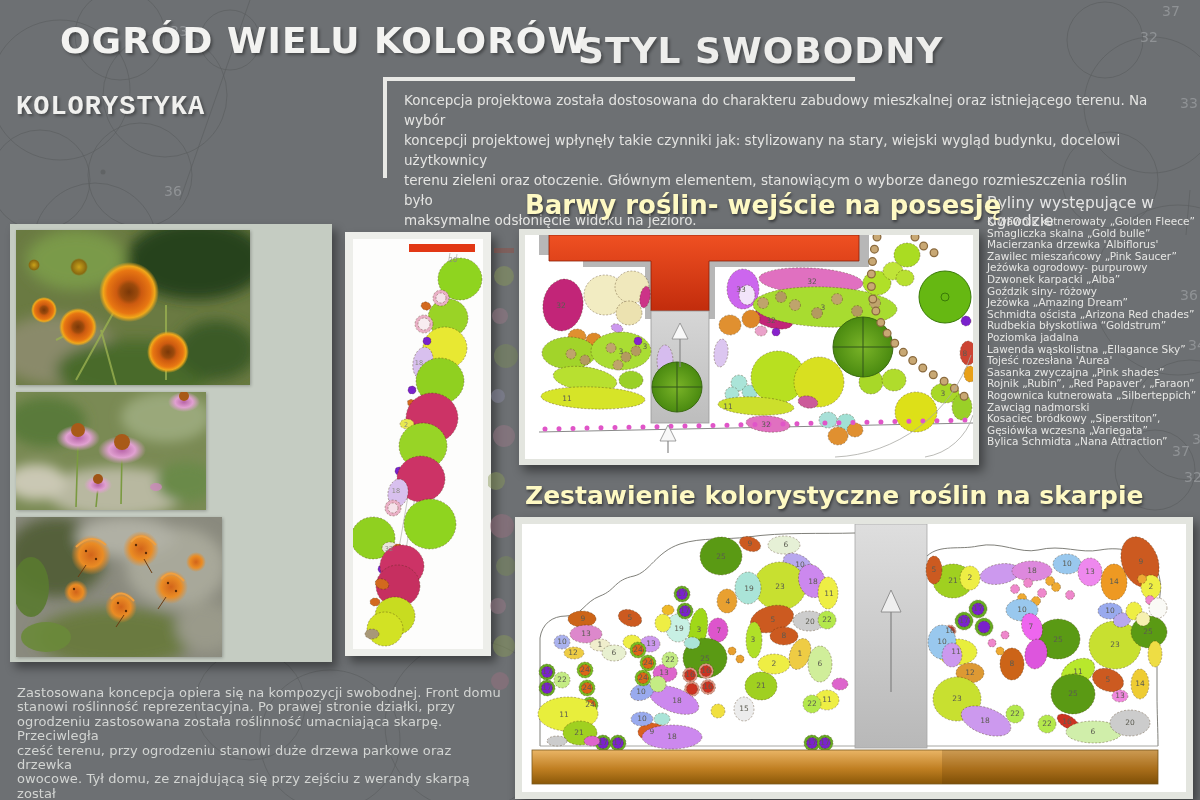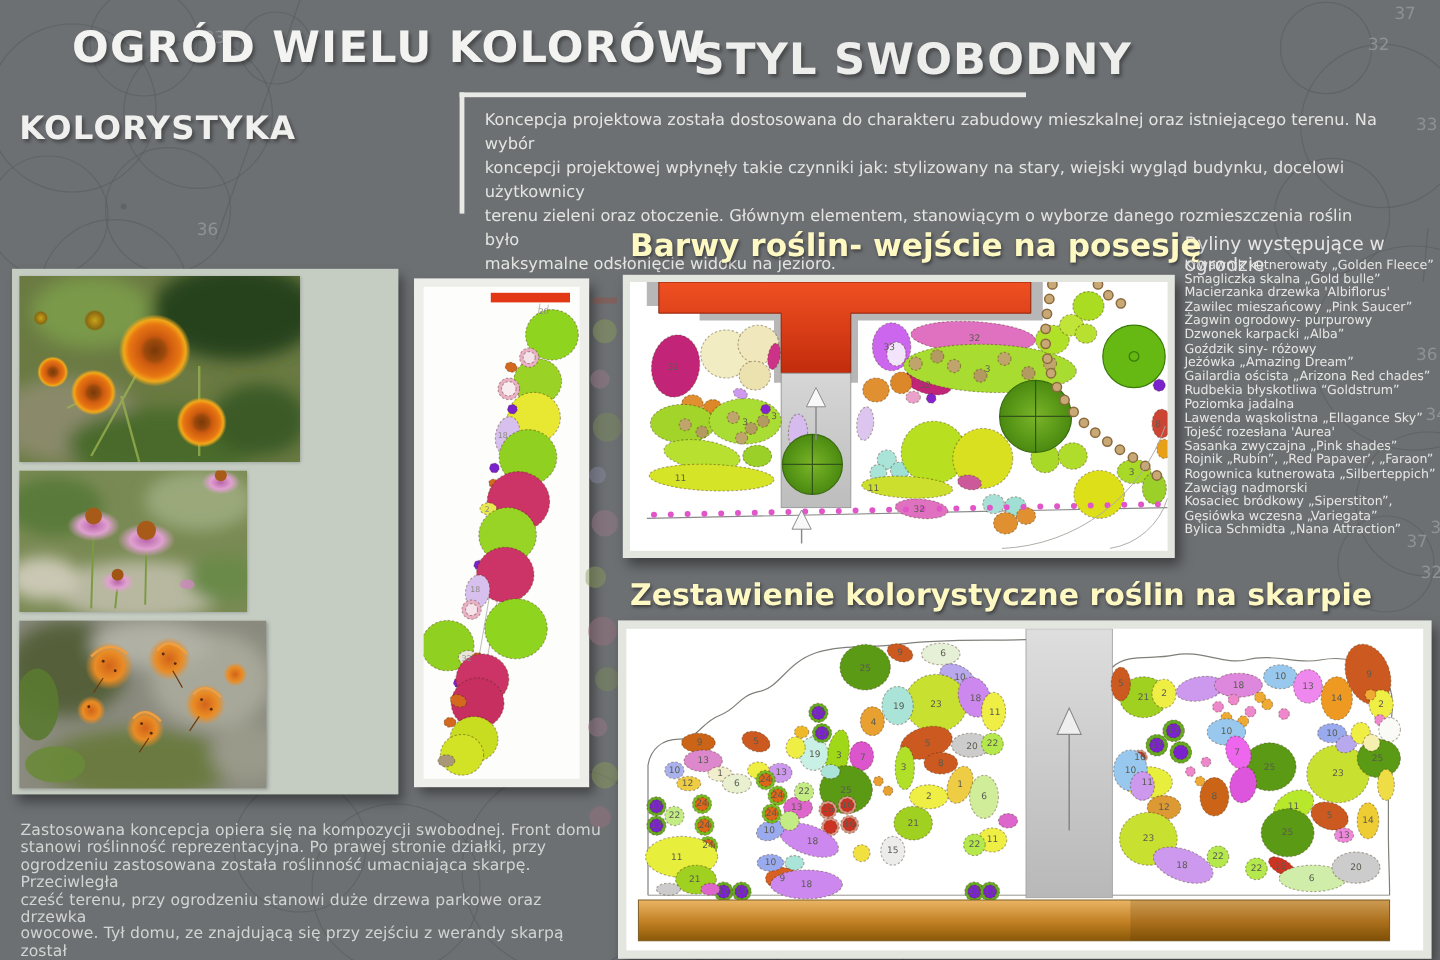--- a/index.html
+++ b/index.html
@@ -10,21 +10,21 @@
   }
   .abs{position:absolute;}
   
   #sketch{left:0;top:0;z-index:0;pointer-events:none;}
   #sketch circle,#sketch path,#sketch line{stroke:#5b5e60;fill:none;stroke-width:1;opacity:.65;}
   #sketch .dot{fill:#5b5e60;stroke:none;opacity:.7;}
   #sketch-nums text{fill:#95989b;font-size:14px;opacity:.85;}
   
   .main-title{left:16px;top:20px;font-size:36px;font-weight:bold;color:#f3f3f1;letter-spacing:1px;text-shadow:2px 2px 3px rgba(0,0,0,.35);z-index:2;margin-left:44px;}
   .style-title{left:578px;top:30px;font-size:36px;font-weight:bold;color:#eeeeec;letter-spacing:1px;text-shadow:2px 2px 3px rgba(0,0,0,.35);z-index:2;}
-  .sub-title{left:16px;top:92px;font-size:27px;font-weight:bold;color:#f0f0ee;letter-spacing:1px;text-shadow:2px 2px 3px rgba(0,0,0,.35);z-index:2;}
+  .sub-title{left:16px;top:92px;font-size:27px;font-weight:bold;color:#f0f0ee;letter-spacing:1px;text-shadow:2px 2px 3px rgba(0,0,0,.35);z-index:2;font-family:Liberation Mono, monospace;}
   
   .intro-top{left:383px;top:77px;width:472px;height:4px;background:#e9e9e6;z-index:2;}
   .intro-left{left:383px;top:77px;width:4px;height:101px;background:#e9e9e6;z-index:2;}
   .intro-text{left:404px;top:90px;width:750px;font-size:13.5px;line-height:20px;color:#e4e4e2;white-space:pre-line;z-index:2;}
   
   .sec-heading{font-weight:bold;color:#fef9c3;text-shadow:1px 2px 3px rgba(0,0,0,.5);z-index:3;}
   .sec1{left:525px;top:190px;font-size:26px;}
   .sec2{left:525px;top:481px;font-size:25px;}
   
   .plant-title{left:987px;top:194px;font-size:15.5px;color:#e5e5e5;z-index:2;}
@@ -695,25 +695,25 @@
     </svg>
   </div>
 </div>
 
 <div class="abs plant-title">Byliny występujące w ogrodzie</div>
 <div class="abs plant-list">
     <div class="pl-item">Krwawnik kutnerowaty „Golden Fleece”</div>
     <div class="pl-item">Smagliczka skalna „Gold bulle”</div>
     <div class="pl-item">Macierzanka drzewka 'Albiflorus'</div>
     <div class="pl-item">Zawilec mieszańcowy „Pink Saucer”</div>
-    <div class="pl-item">Żagwin ogrodowy- purpurowy</div>
+    <div class="pl-item">Jeżówka ogrodowy- purpurowy</div>
     <div class="pl-item">Dzwonek karpacki „Alba”</div>
     <div class="pl-item">Goździk siny- różowy</div>
     <div class="pl-item">Jeżówka „Amazing Dream”</div>
-    <div class="pl-item">Gailardia oścista „Arizona Red chades”</div>
+    <div class="pl-item">Schmidta oścista „Arizona Red chades”</div>
     <div class="pl-item">Rudbekia błyskotliwa “Goldstrum”</div>
     <div class="pl-item">Poziomka jadalna</div>
     <div class="pl-item">Lawenda wąskolistna „Ellagance Sky”</div>
     <div class="pl-item">Tojeść rozesłana 'Aurea'</div>
     <div class="pl-item">Sasanka zwyczajna „Pink shades”</div>
     <div class="pl-item">Rojnik  „Rubin”, „Red Papaver’, „Faraon”</div>
     <div class="pl-item">Rogownica kutnerowata „Silberteppich”</div>
     <div class="pl-item">Zawciąg nadmorski</div>
     <div class="pl-item">Kosaciec bródkowy „Siperstiton”,</div>
     <div class="pl-item">Gęsiówka wczesna „Variegata”</div>

